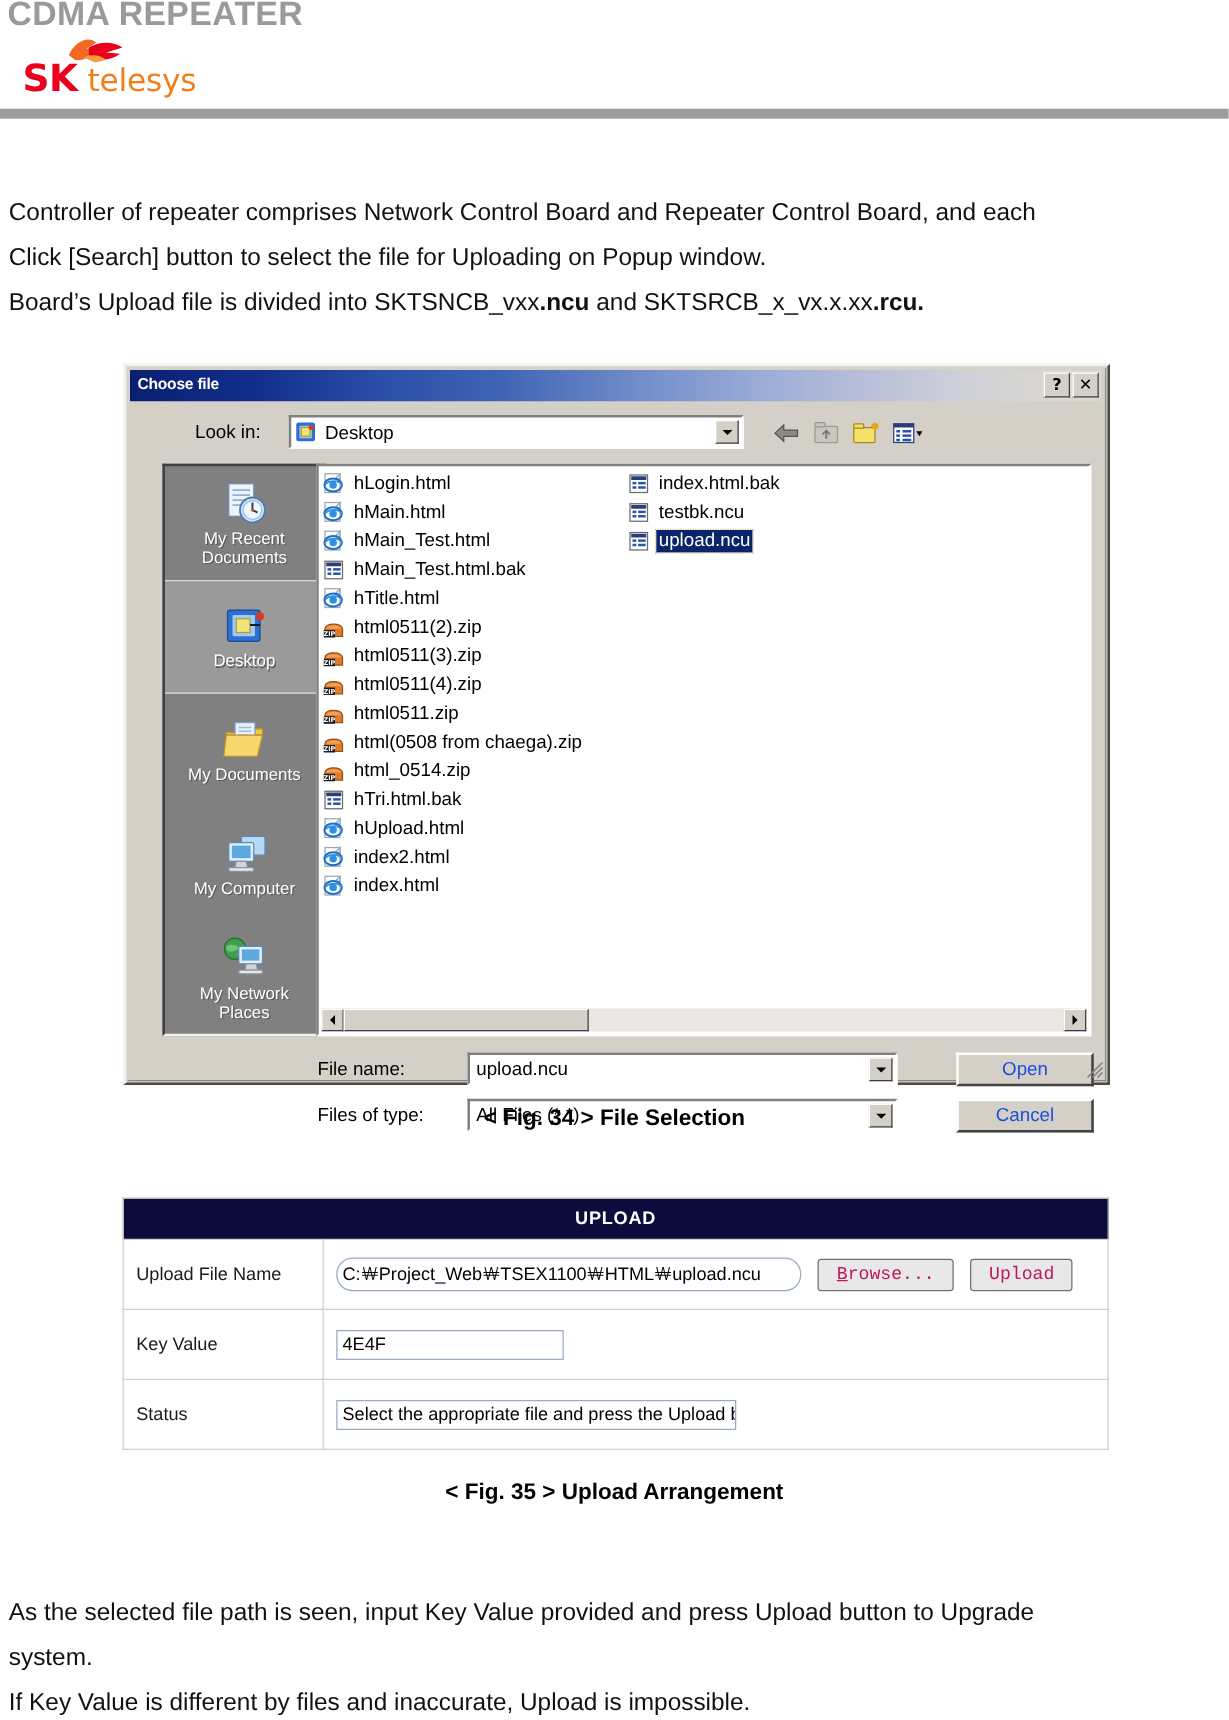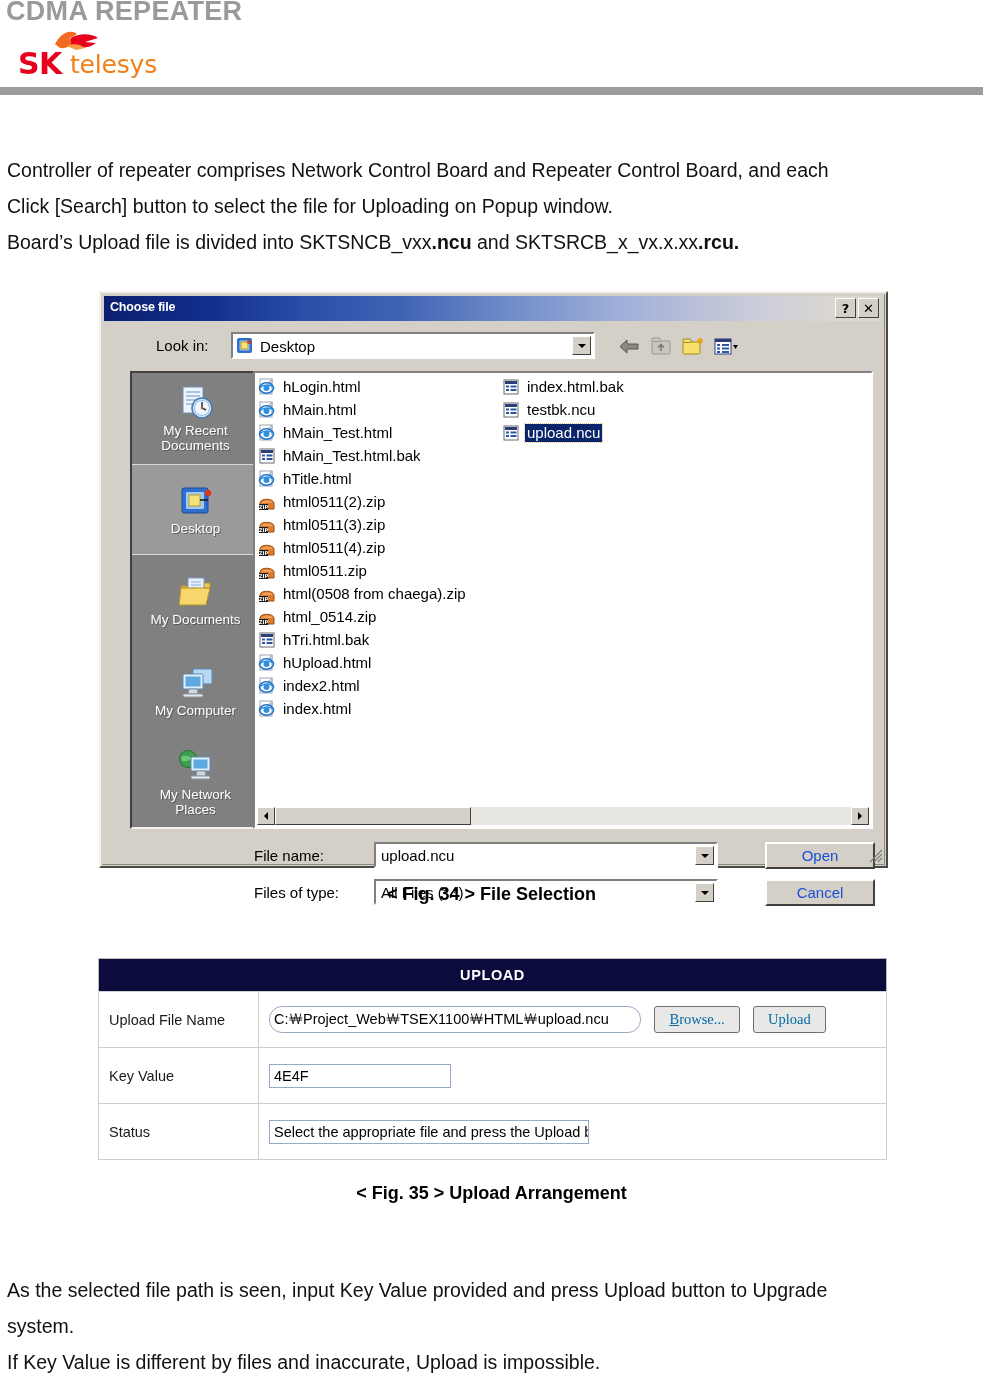--- a/index.html
+++ b/index.html
@@ -445,26 +445,26 @@
   }
   #upload-path-input { width: 372px; border-radius: 13px; }
   #key-value-input   { width: 182px; }
   #status-input      { width: 320px; }
   .web-btn {
     display: inline-block;
     background: #e8e8e8;
     border: 1px solid #6f6f6f;
     border-radius: 3px;
     font-size: 14.5px;
-    color: #0369a1;
+    color: #be185d;
     padding: 4px 14px;
     margin-left: 9px;
     vertical-align: middle;
     box-sizing: border-box;
-    font-family: Liberation Serif, serif;
+    font-family: Liberation Mono, monospace;
   }
   .web-btn u { text-decoration: underline; }
 </style>
 </head>
 <body>
 
 <div class="page-header">
   <div class="header-title">CDMA REPEATER</div>
   <div class="logo">
     <svg class="logo-swoosh" viewBox="0 0 50 30">

